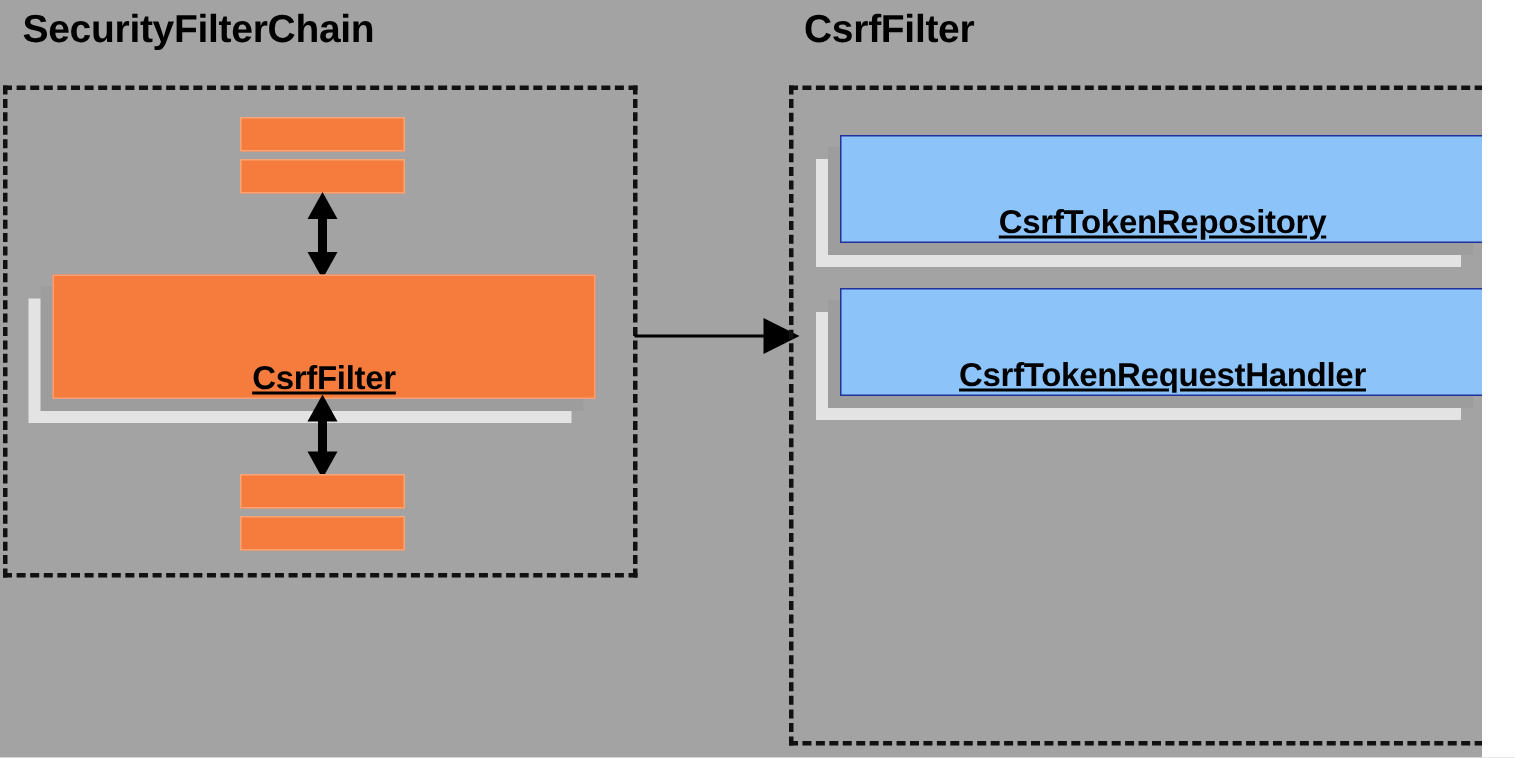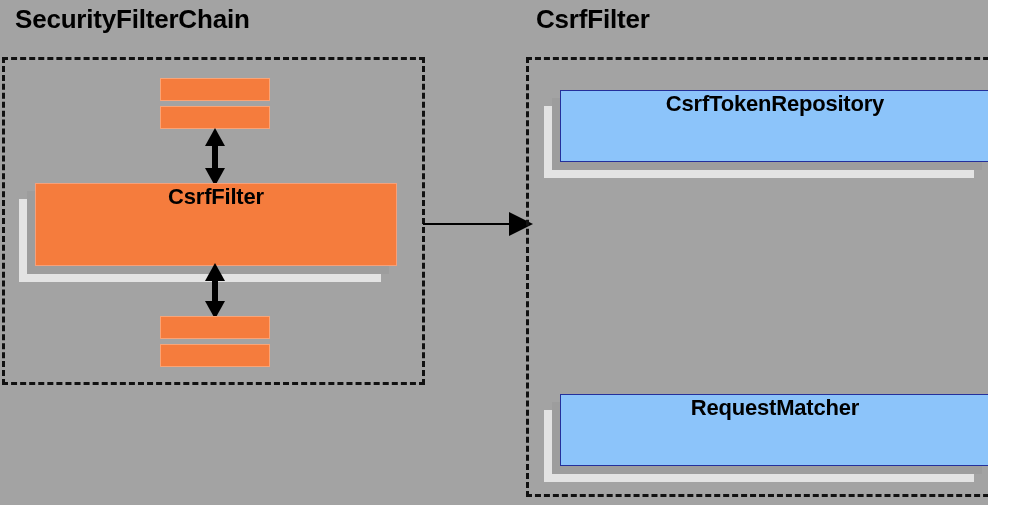--- a/index.html
+++ b/index.html
@@ -77,22 +77,23 @@
     bottom: -8px;
   }
   .stack .layer-front {
     position: absolute;
     left: 0;
     top: 0;
     right: 0;
     bottom: 0;
     box-sizing: border-box;
     display: flex;
-    align-items: flex-start;
+    align-items: flex-end;
     justify-content: center;
+    text-decoration: underline;
   }
   .stack .layer-front .node-label {
     font-size: 22px;
     font-weight: bold;
     color: #000000;
     white-space: nowrap;
     letter-spacing: -0.2px;
   }
 
   
@@ -167,23 +168,23 @@
   <div class="dashed-box" id="box-right"></div>
 
   <div class="stack blue" id="node-repository">
     <div class="layer-back"></div>
     <div class="layer-mid"></div>
     <div class="layer-front">
       <span class="node-label">CsrfTokenRepository</span>
     </div>
   </div>
 
-
-
-  <div class="stack blue" id="node-requestmatcher">
+  <div class="stack blue" id="node-requesthandler">
     <div class="layer-back"></div>
     <div class="layer-mid"></div>
     <div class="layer-front">
-      <span class="node-label">RequestMatcher</span>
+      <span class="node-label">CsrfTokenRequestHandler</span>
     </div>
   </div>
+
+
 
 </div>
 
 </body></html>

